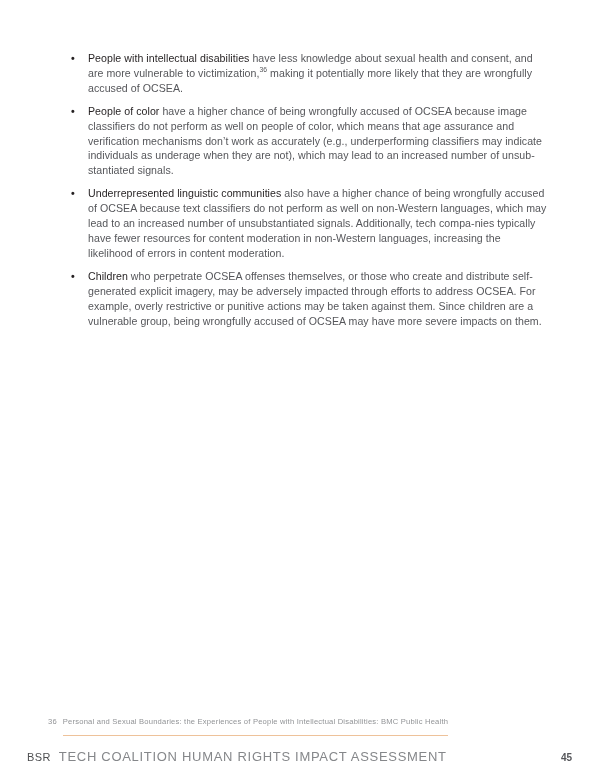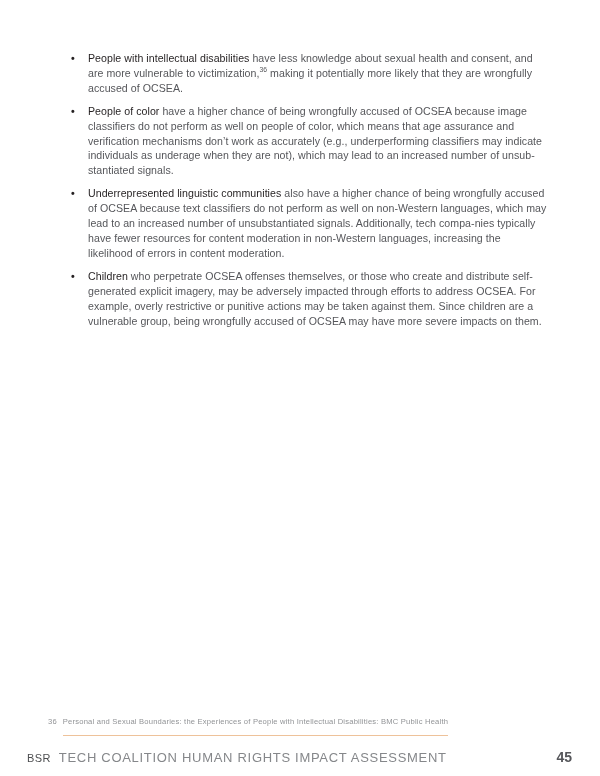--- a/index.html
+++ b/index.html
@@ -82,21 +82,21 @@
     margin-right: 8px;
   }
   .doc-title {
     color: #85878a;
     font-size: 13px;
     letter-spacing: 0.7px;
   }
   .page-num {
     font-weight: 700;
     color: #55565a;
-    font-size: 14px;
+    font-size: 10px;
   }
 </style>
 </head>
 <body>
 
 <div class="page">
 
   <ul class="bullet-list">
 
     <li class="bullet-item">

